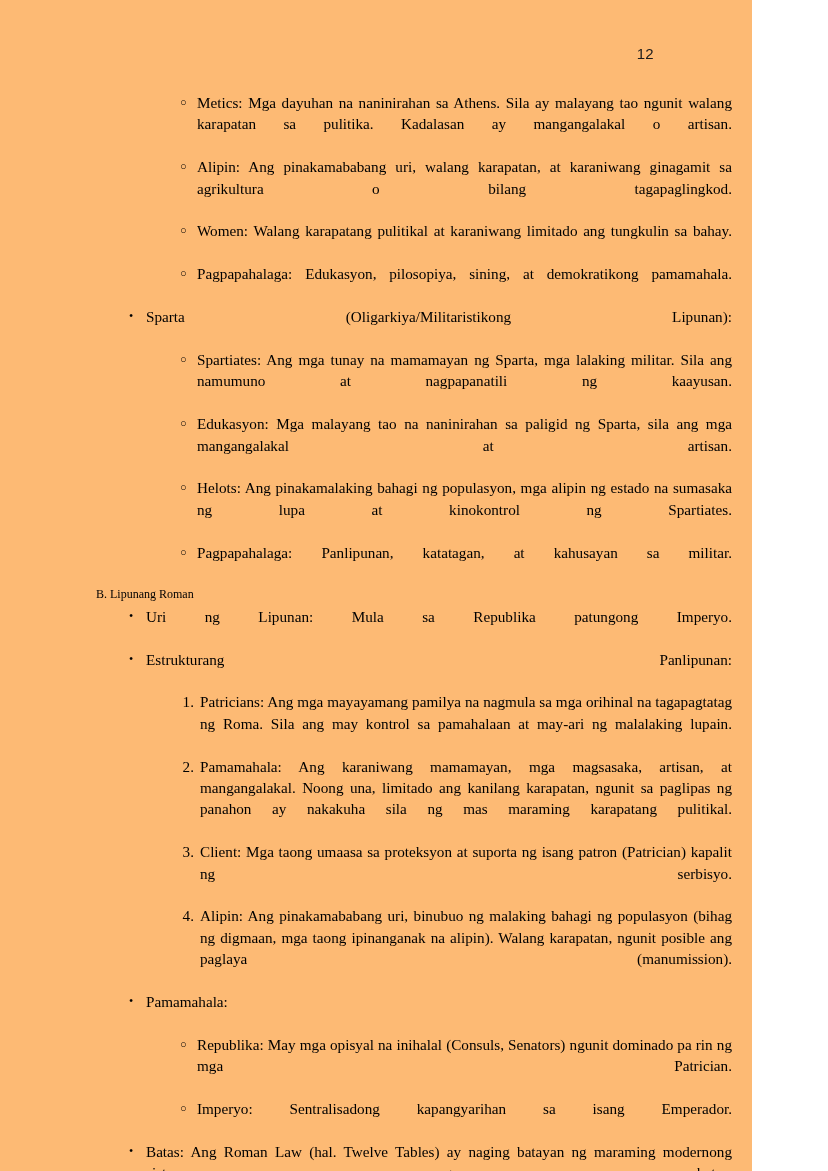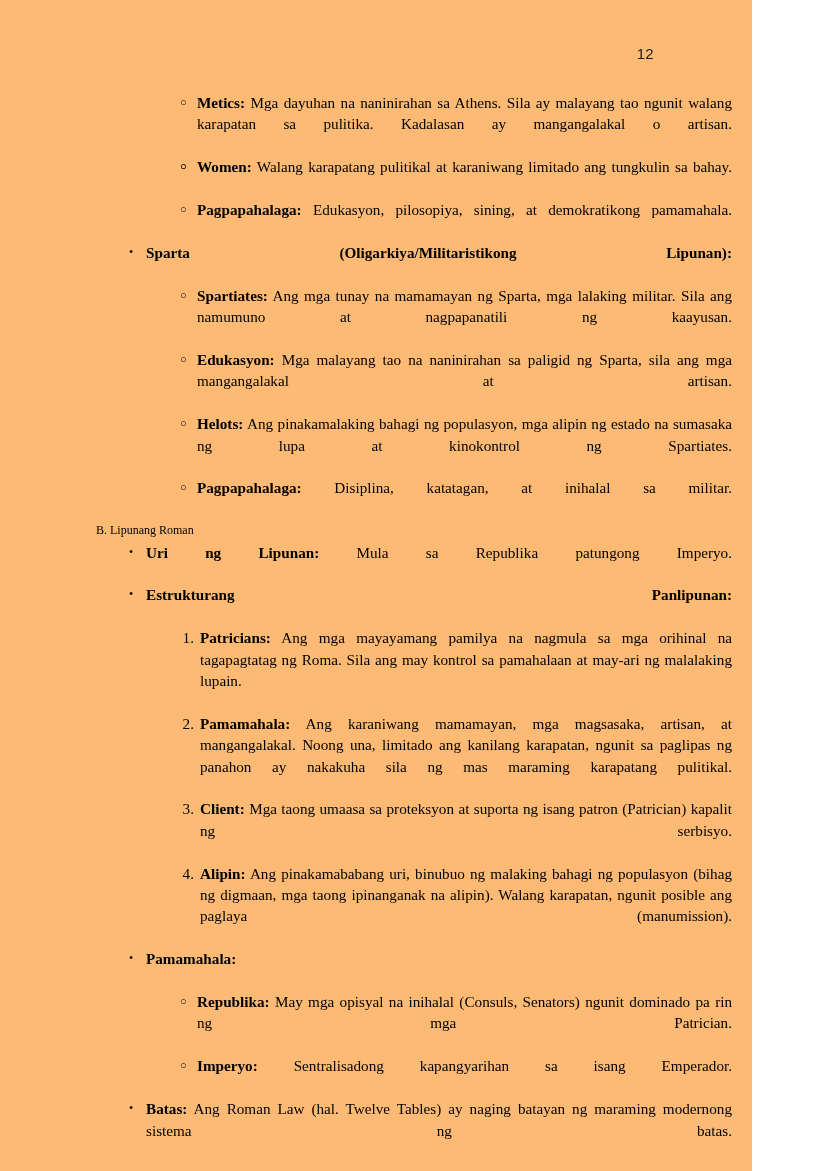--- a/index.html
+++ b/index.html
@@ -25,21 +25,21 @@
     font-size: 15px;
     color: #1a1a1a;
     letter-spacing: 0.3px;
   }
   .content {
     position: absolute;
     left: 96px;
     top: 92px;
     width: 636px;
   }
-  .b { font-weight: bold; }
+  .b { font-weight: normal; }
 
   
   .lvl-bullet,
   .lvl-circle,
   .lvl-number {
     position: relative;
     font-size: 15.2px;
     line-height: 21.4px;
     text-align: justify;
     margin: 0;
@@ -110,20 +110,21 @@
 
   <div class="content">
 
     <div class="lvl-circle">
       <span class="marker">○</span>
       <span class="txt"><span class="b">Metics:</span><span> Mga dayuhan na naninirahan sa Athens. Sila ay malayang tao ngunit walang karapatan sa pulitika. Kadalasan ay mangangalakal o artisan.</span></span>
     </div>
 
     <div class="lvl-circle">
       <span class="marker">○</span>
+      <span class="txt"><span class="b">Alipin:</span><span> Ang pinakamababang uri, walang karapatan, at karaniwang ginagamit sa agrikultura o bilang tagapaglingkod.</span></span>
     </div>
 
     <div class="lvl-circle">
       <span class="marker">○</span>
       <span class="txt"><span class="b">Women:</span><span> Walang karapatang pulitikal at karaniwang limitado ang tungkulin sa bahay.</span></span>
     </div>
 
     <div class="lvl-circle">
       <span class="marker">○</span>
       <span class="txt"><span class="b">Pagpapahalaga:</span><span> Edukasyon, pilosopiya, sining, at demokratikong pamamahala.</span></span>
@@ -144,21 +145,21 @@
       <span class="txt"><span class="b">Edukasyon:</span><span> Mga malayang tao na naninirahan sa paligid ng Sparta, sila ang mga mangangalakal at artisan.</span></span>
     </div>
 
     <div class="lvl-circle">
       <span class="marker">○</span>
       <span class="txt"><span class="b">Helots:</span><span> Ang pinakamalaking bahagi ng populasyon, mga alipin ng estado na sumasaka ng lupa at kinokontrol ng Spartiates.</span></span>
     </div>
 
     <div class="lvl-circle">
       <span class="marker">○</span>
-      <span class="txt"><span class="b">Pagpapahalaga:</span><span> Disiplina, katatagan, at inihalal sa militar.</span></span>
+      <span class="txt"><span class="b">Pagpapahalaga:</span><span> Panlipunan, katatagan, at kahusayan sa militar.</span></span>
     </div>
 
     <div class="section-head">B. Lipunang Roman</div>
 
     <div class="lvl-bullet">
       <span class="marker">•</span>
       <span class="txt"><span class="b">Uri ng Lipunan:</span><span> Mula sa Republika patungong Imperyo.</span></span>
     </div>
 
     <div class="lvl-bullet">

